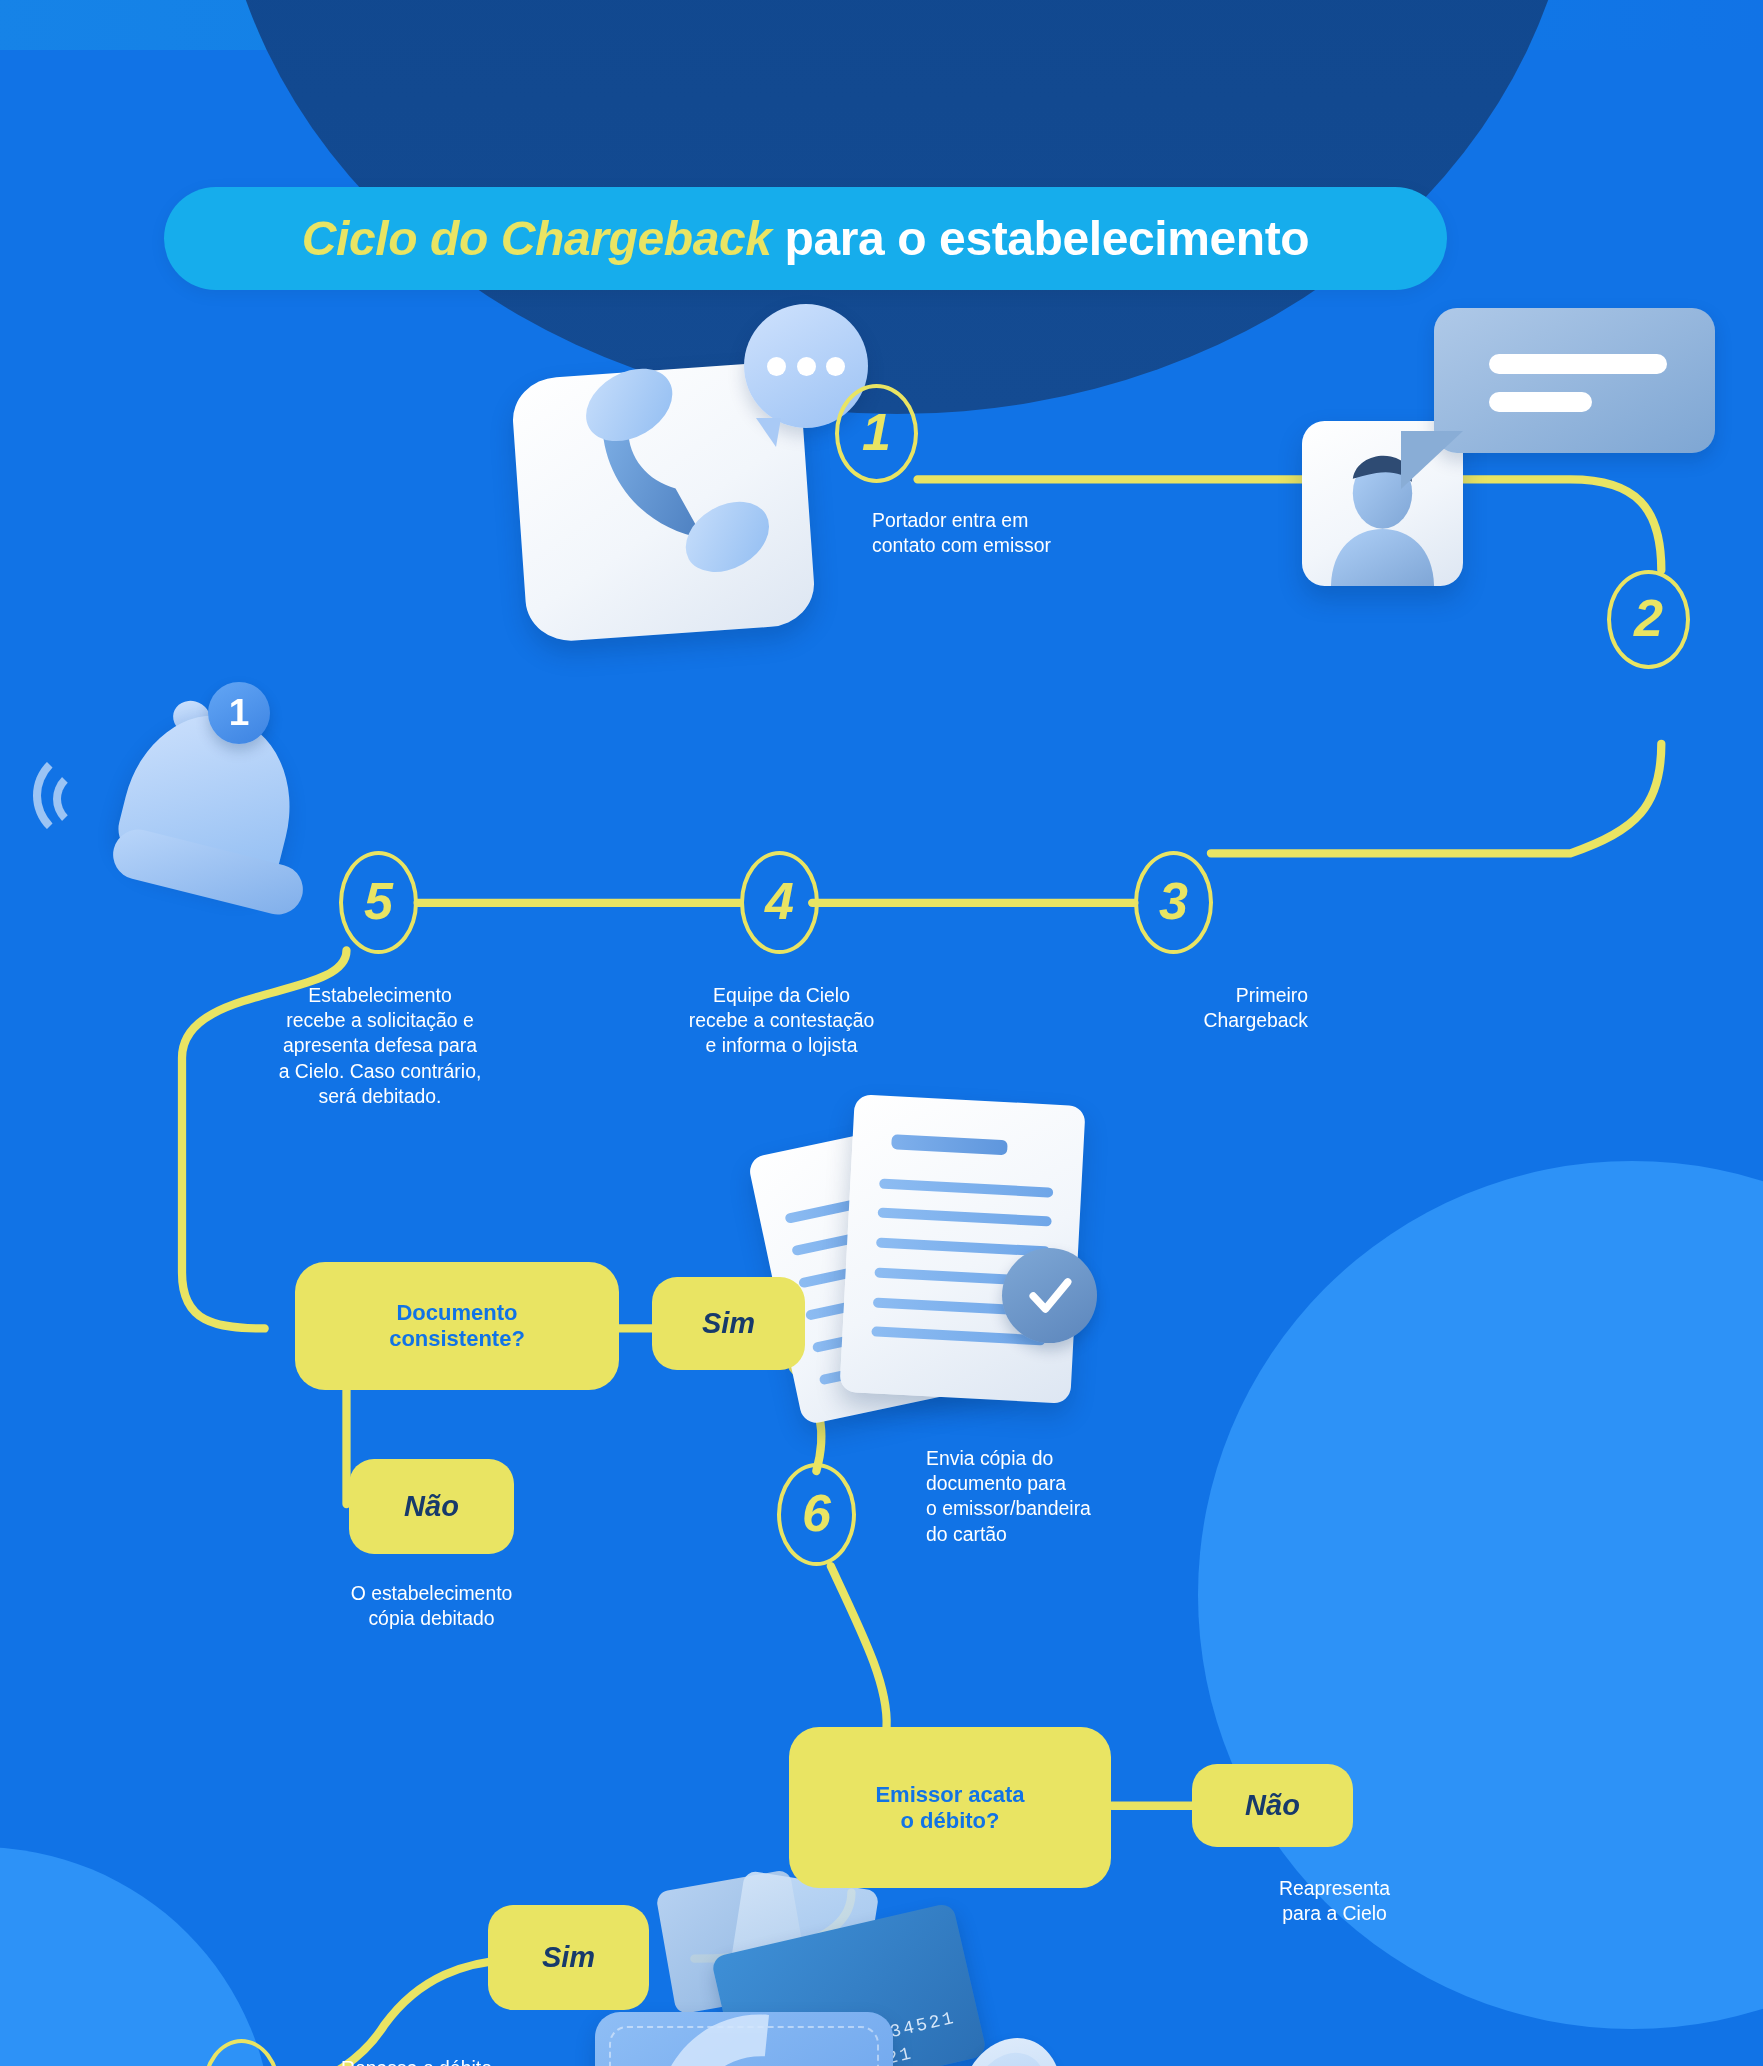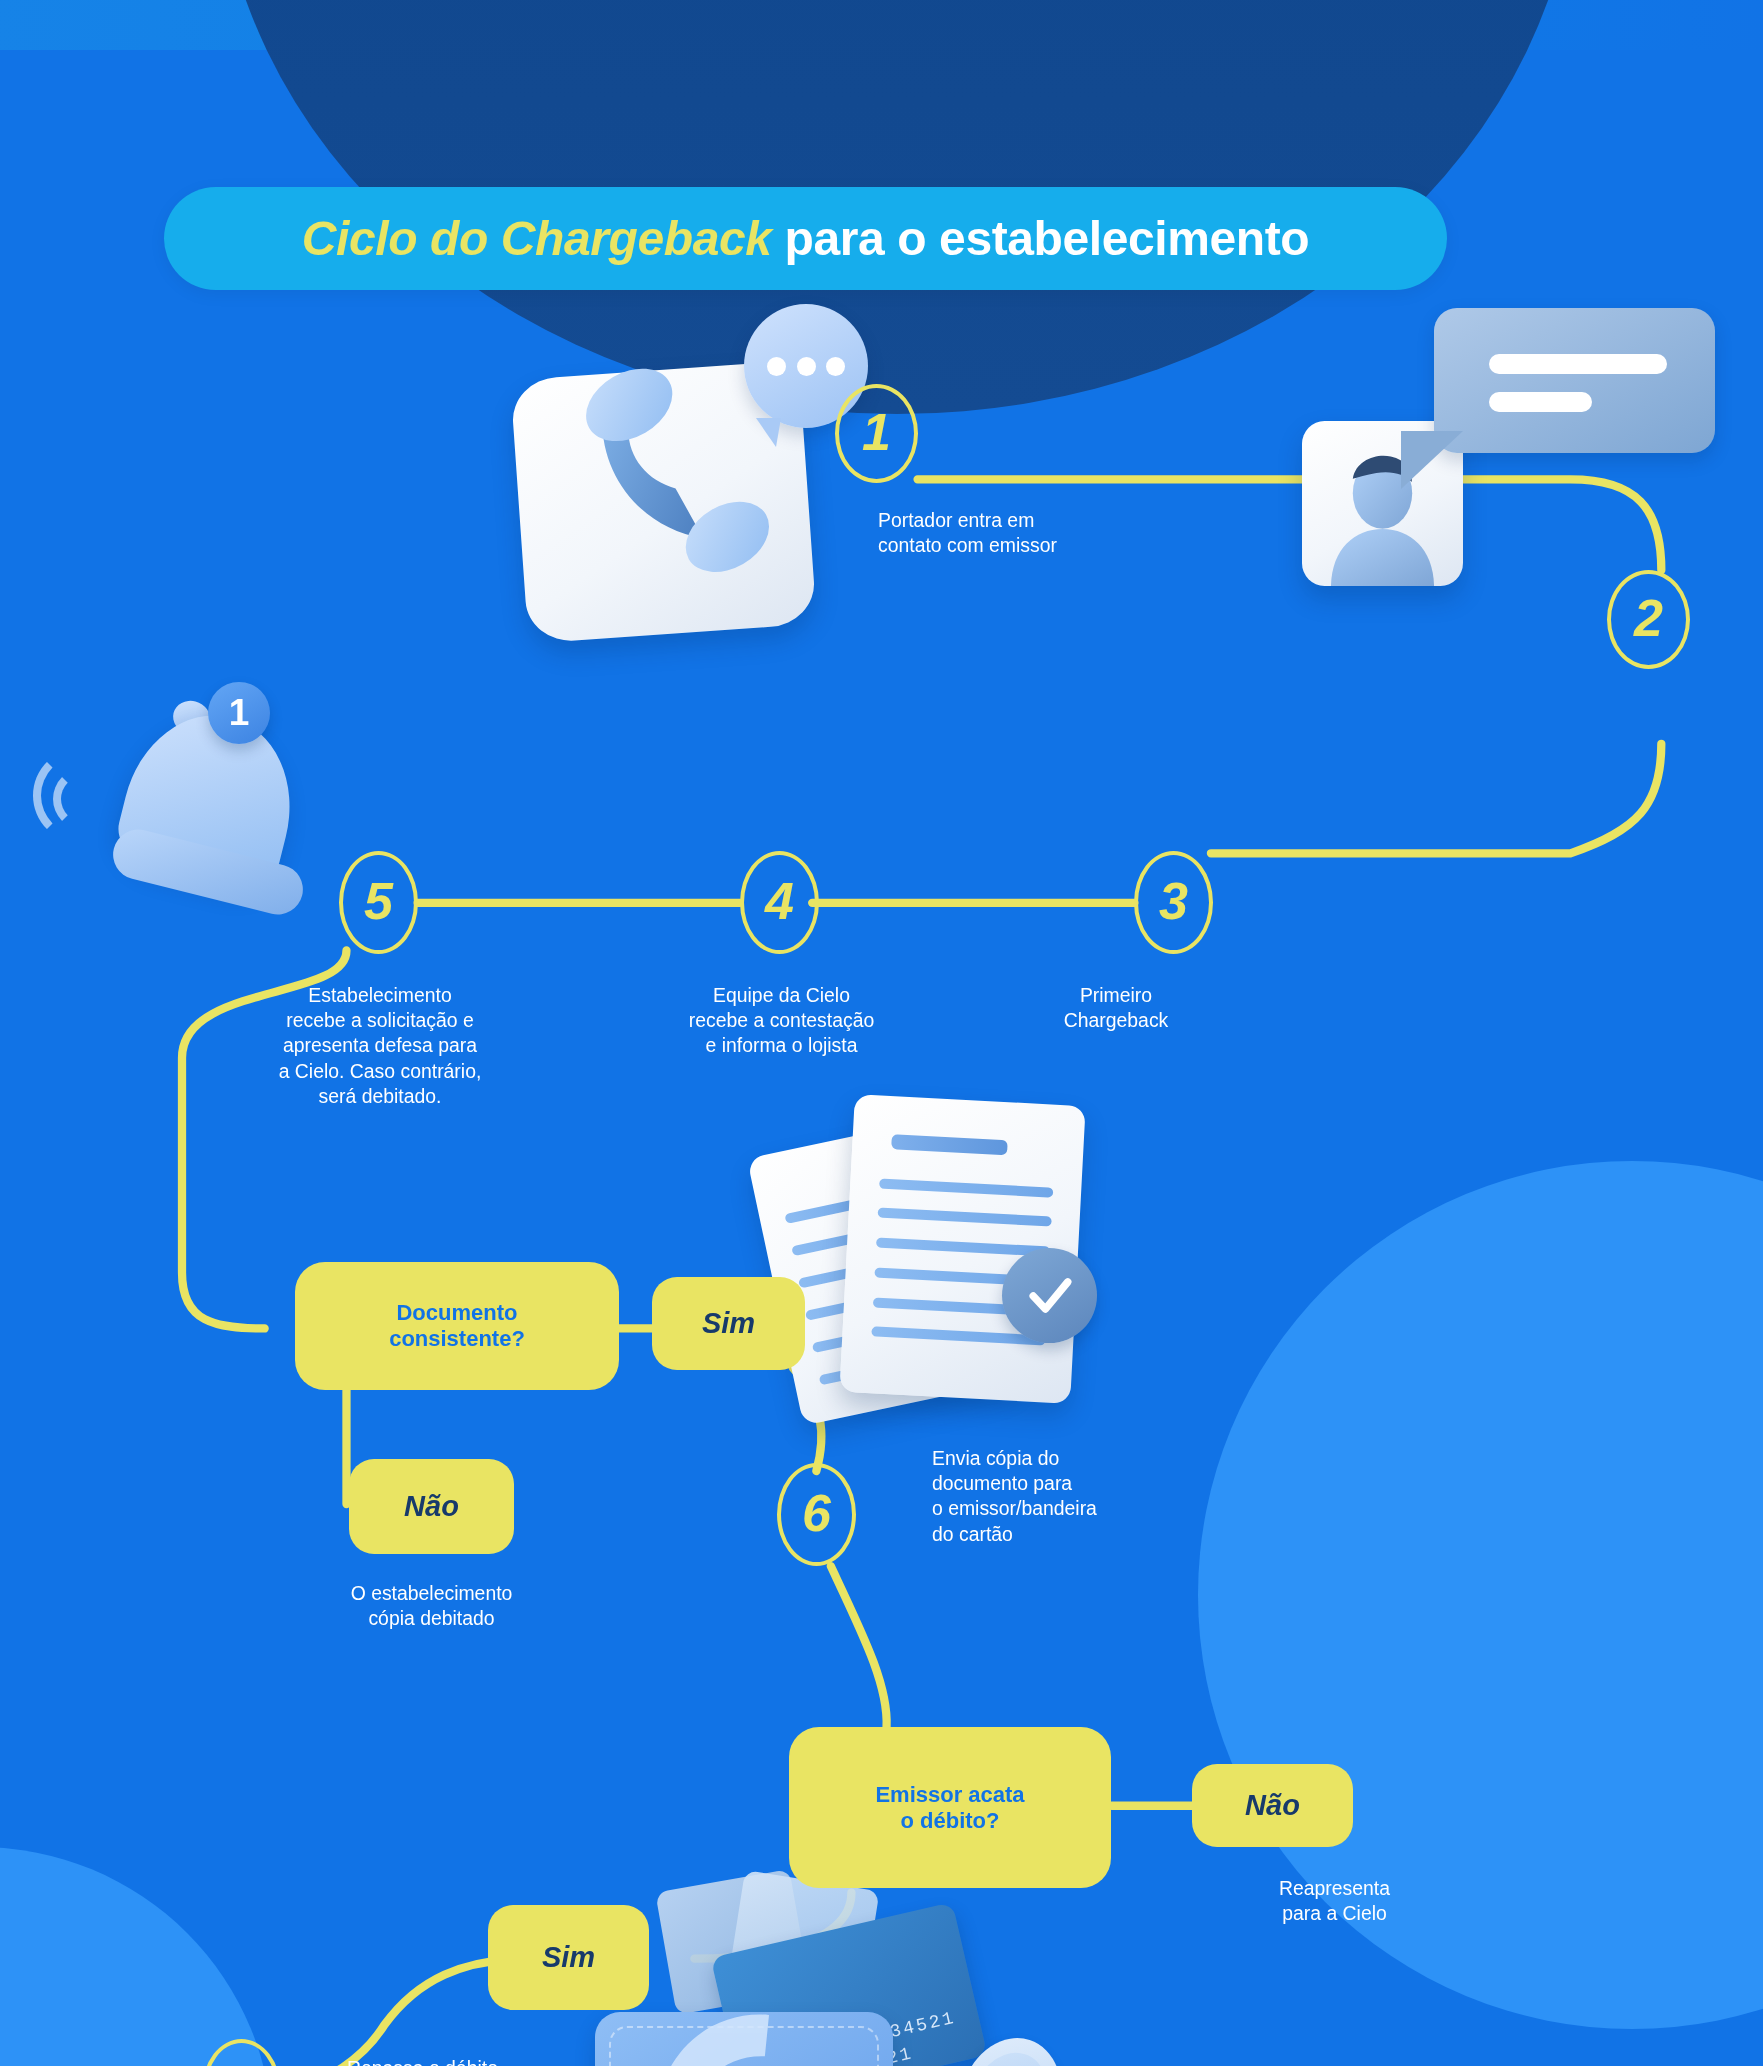--- a/index.html
+++ b/index.html
@@ -60,21 +60,21 @@
     color:#E9E463;
     font-weight:bold;font-style:italic;
     background:transparent;
   }
   .step-node span{transform:translateY(-1.7px);}
 
   
   .caption{
     position:absolute;color:#FFFFFF;font-size:19.4px;line-height:1.30;
   }
-  .c-left{text-align:left;margin-left:6px;}
+  .c-left{text-align:left;}
   .c-center{text-align:center;}
   .c-right{text-align:right;}
 
   
   .pill{
     position:absolute;background:#E9E463;border-radius:25px;
     display:flex;align-items:center;justify-content:center;text-align:center;
     line-height:1.18;
   }
   .pill.question{color:#1173E6;font-weight:bold;font-size:22px;border-radius:30px;}
@@ -325,21 +325,21 @@
     <span>6</span>
   </div>
   <div class="step-node" style="left:202px;top:2039px;width:79px;height:103px;font-size:52px;">
     <span>7</span>
   </div>
 
   <div class="caption c-left" style="left:872px;top:508px;width:314px;white-space:pre-line;">Portador entra em
 contato com emissor</div>
 
 
-  <div class="caption c-center" style="left:992px;top:983px;width:248px;white-space:pre-line;">Primeiro
+  <div class="caption c-center" style="left:1060px;top:983px;width:248px;white-space:pre-line;text-align:right;">Primeiro
 Chargeback</div>
 
   <div class="caption c-center" style="left:645px;top:983px;width:273px;white-space:pre-line;">Equipe da Cielo
 recebe a contestação
 e informa o lojista</div>
 
   <div class="caption c-left" style="left:926px;top:1446px;width:289px;white-space:pre-line;">Envia cópia do
 documento para
 o emissor/bandeira
 do cartão</div>

